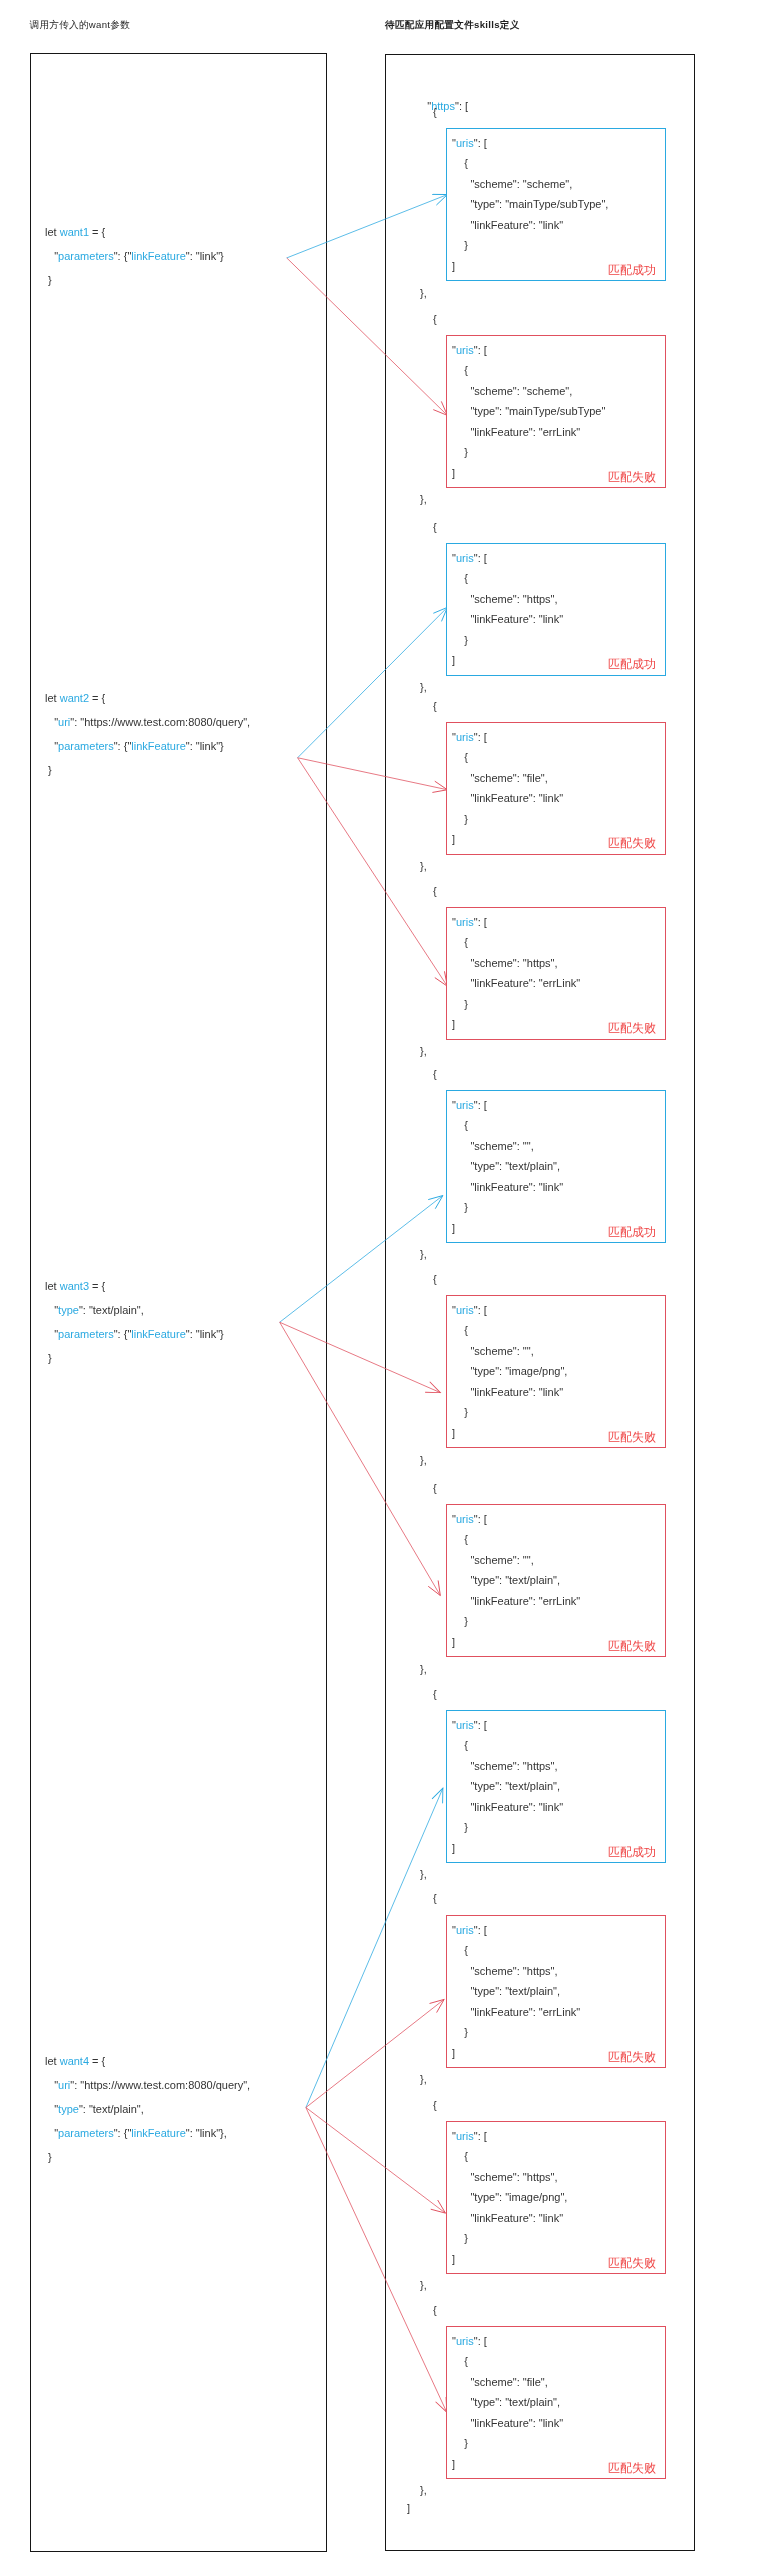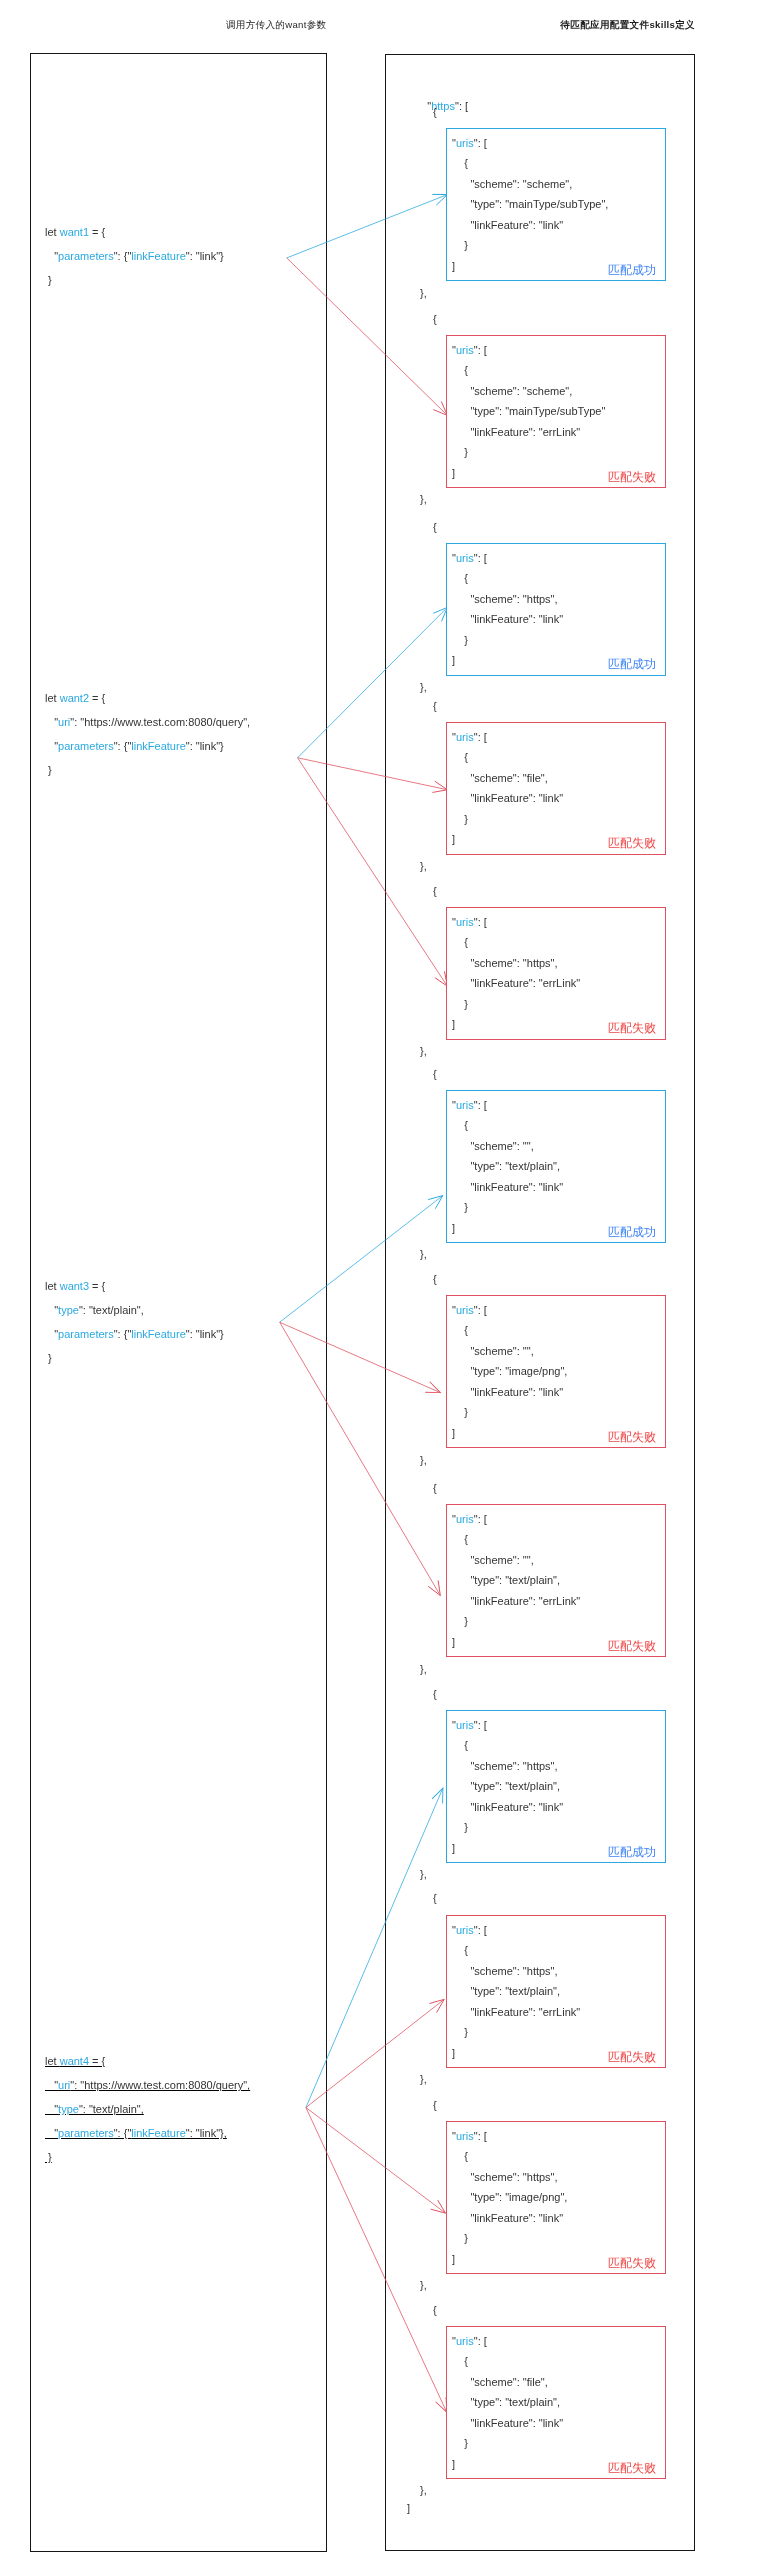--- a/index.html
+++ b/index.html
@@ -1,19 +1,19 @@
 <!DOCTYPE html>
 <html style="font-size:10.2px"><head>
 <meta charset="utf-8">
 <style>
   html,body{margin:0;padding:0;background:#ffffff;}
   body{font-family:"Liberation Sans","DejaVu Sans",sans-serif;}
   #canvas{position:relative;width:768px;height:2576px;background:#ffffff;overflow:hidden;}
 
-  .panel-title{position:absolute;top:19px;font-size:9.6px;color:#1f1f1f;text-align:right;letter-spacing:0.3px;}
+  .panel-title{position:absolute;top:19px;font-size:9.6px;color:#1f1f1f;text-align:left;letter-spacing:0.3px;}
   #title-left{left:29.5px;width:297px;}
   #title-right{left:385px;width:310px;font-weight:bold;}
 
   .outer-box{position:absolute;border:1.9px solid #161616;background:#ffffff;}
   #left-outer{left:29.5px;top:53px;width:295px;height:2497px;}
   #right-outer{left:385px;top:54px;width:308px;height:2495px;}
 
   .code-line{white-space:pre;font-size:11px;line-height:24px;color:#333333;}
   .seg-k{color:#333333;}
   .seg-b{color:#2aa9e1;}
@@ -23,21 +23,21 @@
   .skills-open{position:absolute;left:415px;top:84px;font-size:11px;line-height:15.4px;white-space:pre;}
   .skills-close{position:absolute;left:407px;top:2502px;font-size:11px;color:#333;white-space:pre;}
 
   .brace{position:absolute;font-size:11px;color:#333;white-space:pre;line-height:15.4px;}
 
   .skill-box{position:absolute;left:446px;width:220px;background:#ffffff;box-sizing:border-box;padding:3.8px 0 3.8px 5.1px;}
   .skill-box .code-line{line-height:20.5px;}
   .skill-box.success{border:1px solid #2aa9e1;}
   .skill-box.fail{border:1px solid #e0505e;}
   .match-label{position:absolute;right:9px;bottom:3.2px;font-size:12px;line-height:14px;}
-  .skill-box.success .match-label{color:#3b82f6;}
+  .skill-box.success .match-label{color:#ef4444;}
   .skill-box.fail .match-label{color:#ef4444;}
 
   #connectors{position:absolute;left:0;top:0;width:768px;height:2576px;pointer-events:none;}
 </style>
 </head>
 <body>
 
 <div id="canvas">
   <div class="panel-title" id="title-left">调用方传入的want参数</div>
   <div class="panel-title" id="title-right">待匹配应用配置文件skills定义</div>
@@ -84,21 +84,21 @@
       <div class="code-line"><span class="seg-k">   "</span><span class="seg-b">uri</span><span class="seg-k">": "https://www.test.com:8080/query",</span></div>
       <div class="code-line"><span class="seg-k">   "</span><span class="seg-b">parameters</span><span class="seg-k">": {"</span><span class="seg-b">linkFeature</span><span class="seg-k">": "link"}</span></div>
       <div class="code-line"><span class="seg-k"> }</span></div>
     </div>
     <div class="want-block" style="top: 1274px;">
       <div class="code-line"><span class="seg-k">let </span><span class="seg-b">want3</span><span class="seg-k"> = {</span></div>
       <div class="code-line"><span class="seg-k">   "</span><span class="seg-b">type</span><span class="seg-k">": "text/plain",</span></div>
       <div class="code-line"><span class="seg-k">   "</span><span class="seg-b">parameters</span><span class="seg-k">": {"</span><span class="seg-b">linkFeature</span><span class="seg-k">": "link"}</span></div>
       <div class="code-line"><span class="seg-k"> }</span></div>
     </div>
-    <div class="want-block" style="top: 2049px; text-decoration: underline;">
+    <div class="want-block" style="top: 2049px;">
       <div class="code-line"><span class="seg-k">let </span><span class="seg-b">want4</span><span class="seg-k"> = {</span></div>
       <div class="code-line"><span class="seg-k">   "</span><span class="seg-b">uri</span><span class="seg-k">": "https://www.test.com:8080/query",</span></div>
       <div class="code-line"><span class="seg-k">   "</span><span class="seg-b">type</span><span class="seg-k">": "text/plain",</span></div>
       <div class="code-line"><span class="seg-k">   "</span><span class="seg-b">parameters</span><span class="seg-k">": {"</span><span class="seg-b">linkFeature</span><span class="seg-k">": "link"},</span></div>
       <div class="code-line"><span class="seg-k"> }</span></div>
     </div>
     <div class="brace" style="left: 433px; top: 105px;">{</div>
     <div class="skill-box success" style="top: 128px;">
       <div class="code-line"><span class="seg-k">"</span><span class="seg-b">uris</span><span class="seg-k">": [</span></div>
       <div class="code-line"><span class="seg-k">    {</span></div>

